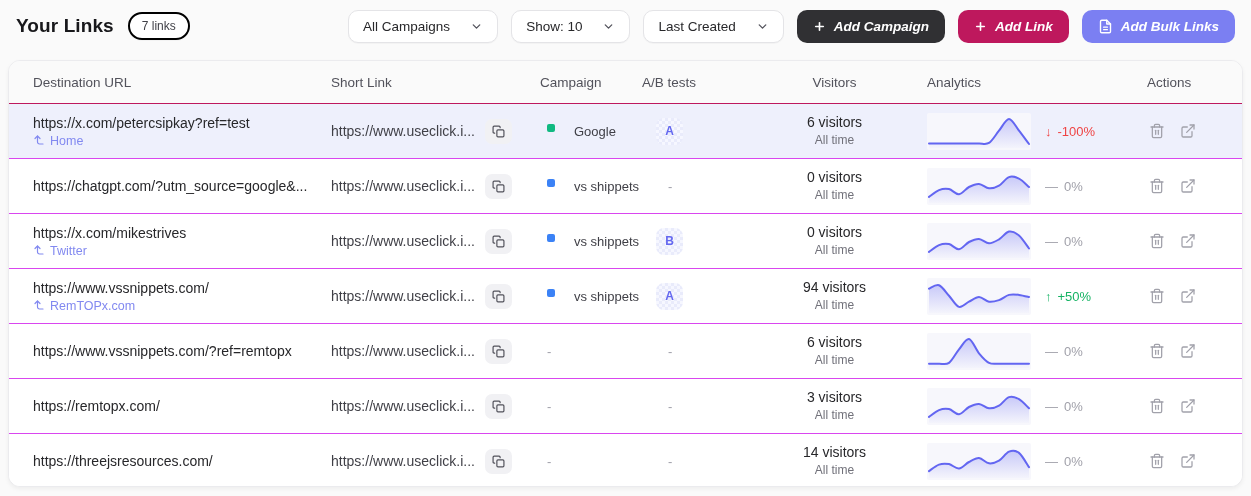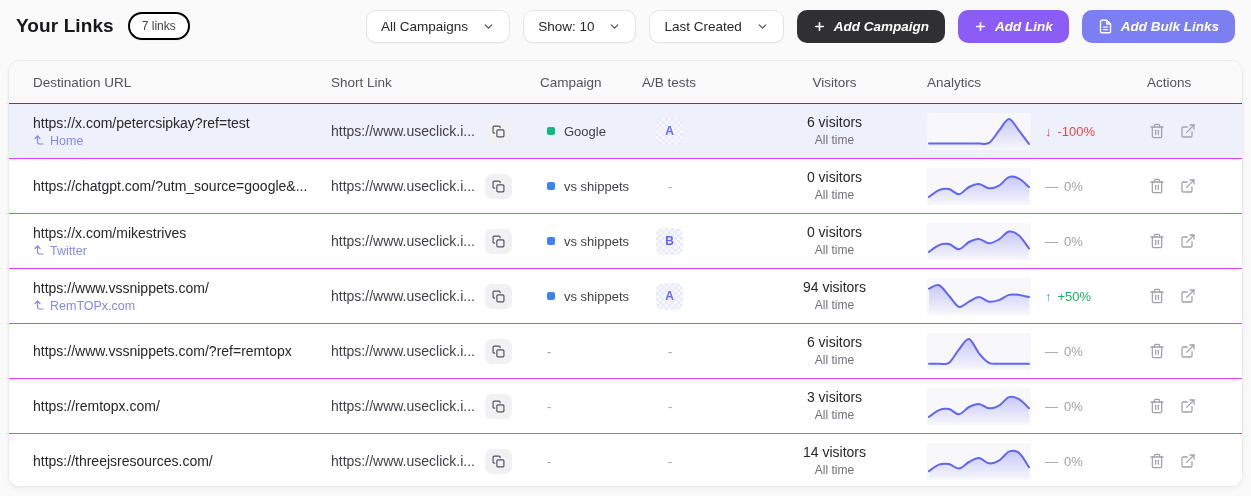--- a/index.html
+++ b/index.html
@@ -12,21 +12,21 @@
 
   
   .topbar { height:52px; display:flex; align-items:center; padding:0 16px 0 16px; }
   .page-title { font-size:19px; font-weight:700; color:#18181b; letter-spacing:.1px; }
   .count-pill {
     margin-left:14px; background:#fff; border:2px solid #000000; border-radius:999px;
     font-size:12px; color:#3f3f46; padding:5px 12px; box-shadow:0 1px 1px rgba(0,0,0,.03);
   }
   .topbar-right { margin-left:auto; display:flex; align-items:center; gap:13px; }
   .filter-pill {
-    display:flex; align-items:center; gap:14px; background:#fff; border:1px solid #e4e4e7;
+    display:flex; align-items:center; gap:20px; background:#fff; border:1px solid #e4e4e7;
     border-radius:10px; padding:8px 14px; font-size:13.5px; color:#27272a; cursor:pointer;
     box-shadow:0 1px 1px rgba(0,0,0,.03);
   }
   .filter-pill svg { color:#52525b; }
   .btn {
     display:flex; align-items:center; gap:8px; border:none; border-radius:10px;
     padding:9px 16px; font-size:13.5px; font-weight:700; cursor:pointer;
     font-family:inherit; color:#fff;font-style:italic;
   }
   .btn-dark { background:#303033; }
@@ -56,21 +56,21 @@
   .dest-ref { display:flex; align-items:flex-start; gap:5px; font-size:12.5px; color:#8289f0; }
   .dest-ref svg { flex:none; }
 
   .cell-short { display:flex; align-items:center; gap:10px; min-width:0; }
   .short-url { font-size:14px; color:#3f3f46; white-space:nowrap; overflow:hidden; max-width:150px; }
   .copy-btn {
     flex:none; width:27px; height:25px; border:none; border-radius:7px; background:#f1f1f4;
     display:flex; align-items:center; justify-content:center; cursor:pointer; color:#52525b;
   }
 
-  .cell-campaign { display:flex; align-items:center; gap:9px; font-size:13px; color:#3f3f46;padding-left:7px; }
+  .cell-campaign { display:flex; gap:19px; font-size:13px; color:#3f3f46;padding-left:7px; }
   .campaign-dot { width:8px; height:8px; border-radius:2px; flex:none; }
   .muted-dash { color:#a1a1aa; font-size:13px; }
   .cell-campaign.empty, .cell-ab.empty { color:#a1a1aa; }
 
   .cell-ab { display:flex; align-items:center; padding-left:14px; }
   .cell-ab.empty { padding-left:26px; font-size:13px; }
   .ab-badge {
     width:27px; height:27px; border-radius:8px; display:flex; align-items:center; justify-content:center;
     font-size:12px; font-weight:700; color:#6468f0;
     background:repeating-conic-gradient(#e9ebfb 0% 25%, #f6f7ff 0% 50%) 0 0 / 6px 6px;
@@ -115,21 +115,21 @@
           </svg>
    </div>
       </div>
     <button class="btn btn-dark" style="background: rgb(48, 48, 51);">
       <svg width="13" height="13" viewBox="0 0 24 24" fill="none" stroke="currentColor" stroke-width="3" stroke-linecap="round">
           <line x1="12" y1="5" x2="12" y2="19"></line>
           <line x1="5" y1="12" x2="19" y2="12"></line>
         </svg>
       <span>Add Campaign</span>
     </button>
-    <button class="btn btn-dark" style="background: #8b5cf6;">
+    <button class="btn btn-dark" style="background: #be185d;">
       <svg width="13" height="13" viewBox="0 0 24 24" fill="none" stroke="currentColor" stroke-width="3" stroke-linecap="round">
           <line x1="12" y1="5" x2="12" y2="19"></line>
           <line x1="5" y1="12" x2="19" y2="12"></line>
         </svg>
       <span>Add Link</span>
     </button>
     <button class="btn btn-accent" id="bulk-btn" style="background: rgb(123, 127, 242);">
       <svg width="15" height="15" viewBox="0 0 24 24" fill="none" stroke="currentColor" stroke-width="2.2" stroke-linecap="round" stroke-linejoin="round">
           <path d="M14 2H6a2 2 0 0 0-2 2v16a2 2 0 0 0 2 2h12a2 2 0 0 0 2-2V8z"></path>
           <polyline points="14 2 14 8 20 8"></polyline>

